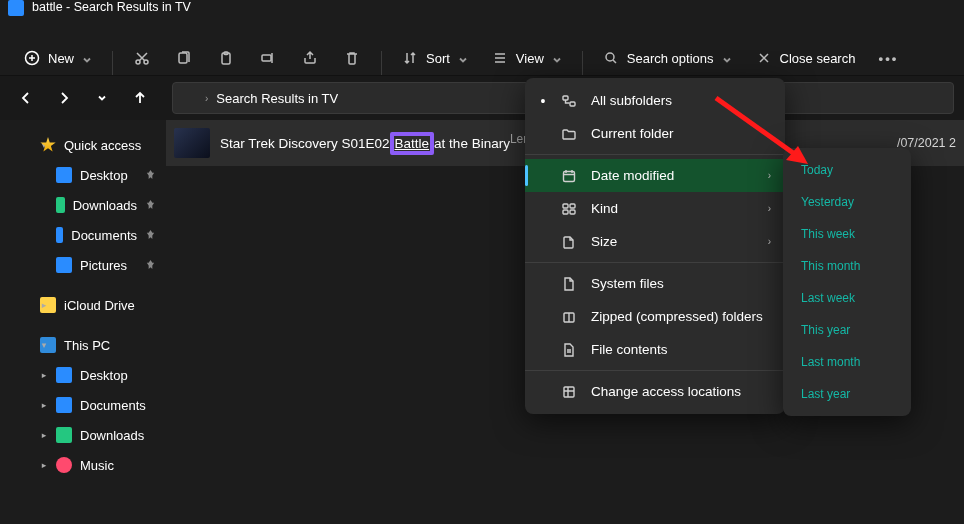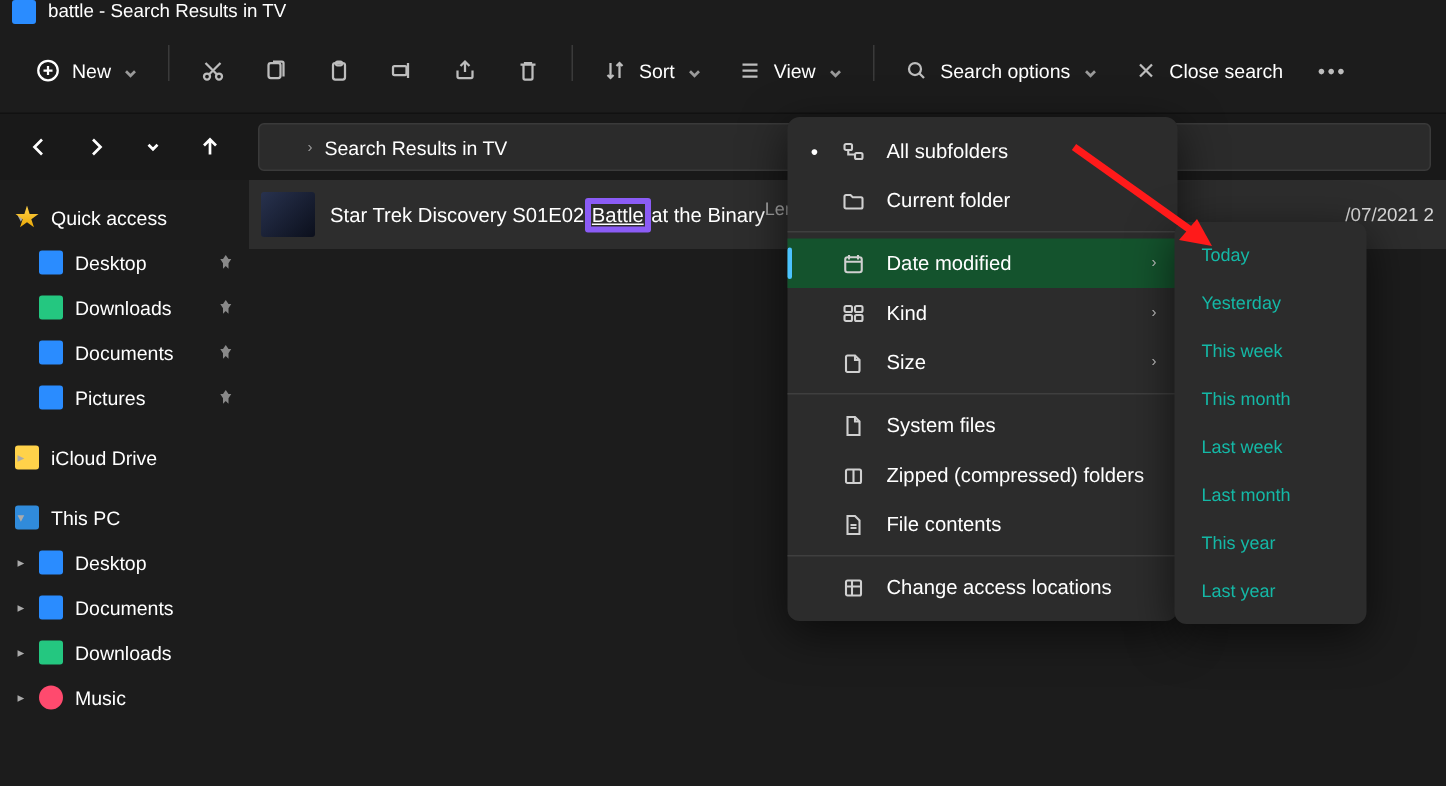--- a/index.html
+++ b/index.html
@@ -2,40 +2,40 @@
 <html><head>
 <meta charset="utf-8">
 <style>
 * { margin: 0; padding: 0; box-sizing: border-box; font-family: "Segoe UI", sans-serif; }
 body { background: #1c1c1c; color: #fff; width: 964px; height: 524px; overflow: hidden; position: relative; font-size: 13px; }
 
 .titlebar { display: flex; height: 30px; padding: 0 8px; background: #1c1c1c; }
 .titlebar .tb-icon { width: 16px; height: 16px; background: #2a8cff; border-radius: 2px; margin-right: 8px; }
 .titlebar span { font-size: 12.5px; color: #fff; }
 
-.toolbar { display: flex; align-items: flex-start; height: 46px; padding: 0 14px; gap: 4px; background: #1c1c1c; border-bottom: 1px solid #111; }
+.toolbar { display: flex; align-items: flex-end; height: 46px; padding: 0 14px; gap: 4px; background: #1c1c1c; border-bottom: 1px solid #111; }
 .tb-btn { display: flex; align-items: center; height: 34px; padding: 0 10px; gap: 8px; color: #fff; border-radius: 4px; cursor: pointer; }
 .tb-btn.icon-only { padding: 0; width: 38px; justify-content: center; }
 .divider { width: 1px; height: 24px; background: #3a3a3a; margin: 0 6px; }
 .icon { display: inline-flex; width: 16px; height: 16px; align-items: center; justify-content: center; }
 .icon svg { width: 16px; height: 16px; stroke: #bdbdbd; fill: none; stroke-width: 1.5; }
 .new-plus svg { stroke: #fff; }
 .chev { width: 10px; height: 10px; }
 .chev svg { width: 10px; height: 10px; stroke: #9a9a9a; stroke-width: 1.8; fill: none; }
 .more { letter-spacing: 2px; font-weight: bold; color: #bdbdbd; }
 
 .navbar { display: flex; align-items: center; height: 44px; background: #191919; padding: 0 10px; gap: 6px; }
 .nav-btn { width: 32px; height: 32px; display: flex; align-items: center; justify-content: center; border-radius: 4px; cursor: pointer; }
 .nav-btn svg { width: 16px; height: 16px; stroke: #fff; fill: none; stroke-width: 1.8; }
 .addrbar { flex: 1; display: flex; align-items: center; height: 32px; background: #2b2b2b; border: 1px solid #3a3a3a; border-radius: 4px; margin-left: 10px; padding: 0 10px; gap: 8px; font-size: 13px; }
 .addr-chev { color: #9a9a9a; font-size: 10px; }
 
 .main { display: flex; height: calc(100% - 120px); }
 .sidebar { width: 166px; padding: 10px 4px; background: #1c1c1c; overflow: hidden; }
-.side-item { display: flex; align-items: center; height: 30px; padding: 0 6px; gap: 8px; border-radius: 4px; cursor: pointer; position: relative; }
+.side-item { display: flex; align-items: center; height: 30px; padding: 0 6px; gap: 8px; border-radius: 4px; cursor: pointer; position: relative; margin-left: 30px; }
 .side-item.lvl1 { padding-left: 22px; }
 .side-item .twisty { position: absolute; left: 4px; width: 12px; display: flex; justify-content: center; color: #aaa; font-size: 9px; }
 .side-item .pin { margin-left: auto; }
 .side-item .pin svg { width: 11px; height: 11px; fill: #888; }
 .side-icon { width: 16px; height: 16px; display: flex; align-items: center; justify-content: center; }
 .ic-star { background: linear-gradient(#ffd24a,#e8a400); clip-path: polygon(50% 0,61% 35%,98% 35%,68% 57%,79% 91%,50% 70%,21% 91%,32% 57%,2% 35%,39% 35%); }
 .ic-desktop { background: #2a8cff; border-radius: 2px; }
 .ic-dl { background: #24c780; border-radius: 2px; }
 .ic-doc { background: #2a8cff; border-radius: 2px; }
 .ic-pic { background: #2a8cff; border-radius: 2px; }
@@ -421,24 +421,24 @@
   <div class="menu-item">
       <span class="menu-label">This week</span>
     </div>
   <div class="menu-item">
       <span class="menu-label">This month</span>
     </div>
   <div class="menu-item">
       <span class="menu-label">Last week</span>
     </div>
   <div class="menu-item">
+      <span class="menu-label">This year</span>
+    </div>
+  <div class="menu-item">
       <span class="menu-label">Last month</span>
-    </div>
-  <div class="menu-item">
-      <span class="menu-label">This year</span>
     </div>
   <div class="menu-item">
       <span class="menu-label">Last year</span>
     </div>
 </div>
 
 <div class="arrow-indicator">
   <svg viewBox="0 0 110 90">
     <path d="M8 8 L95 70" stroke="#ff1a1a" stroke-width="5" fill="none"></path>
     <path d="M100 74 L78 70 L90 56 Z" fill="#ff1a1a"></path>

